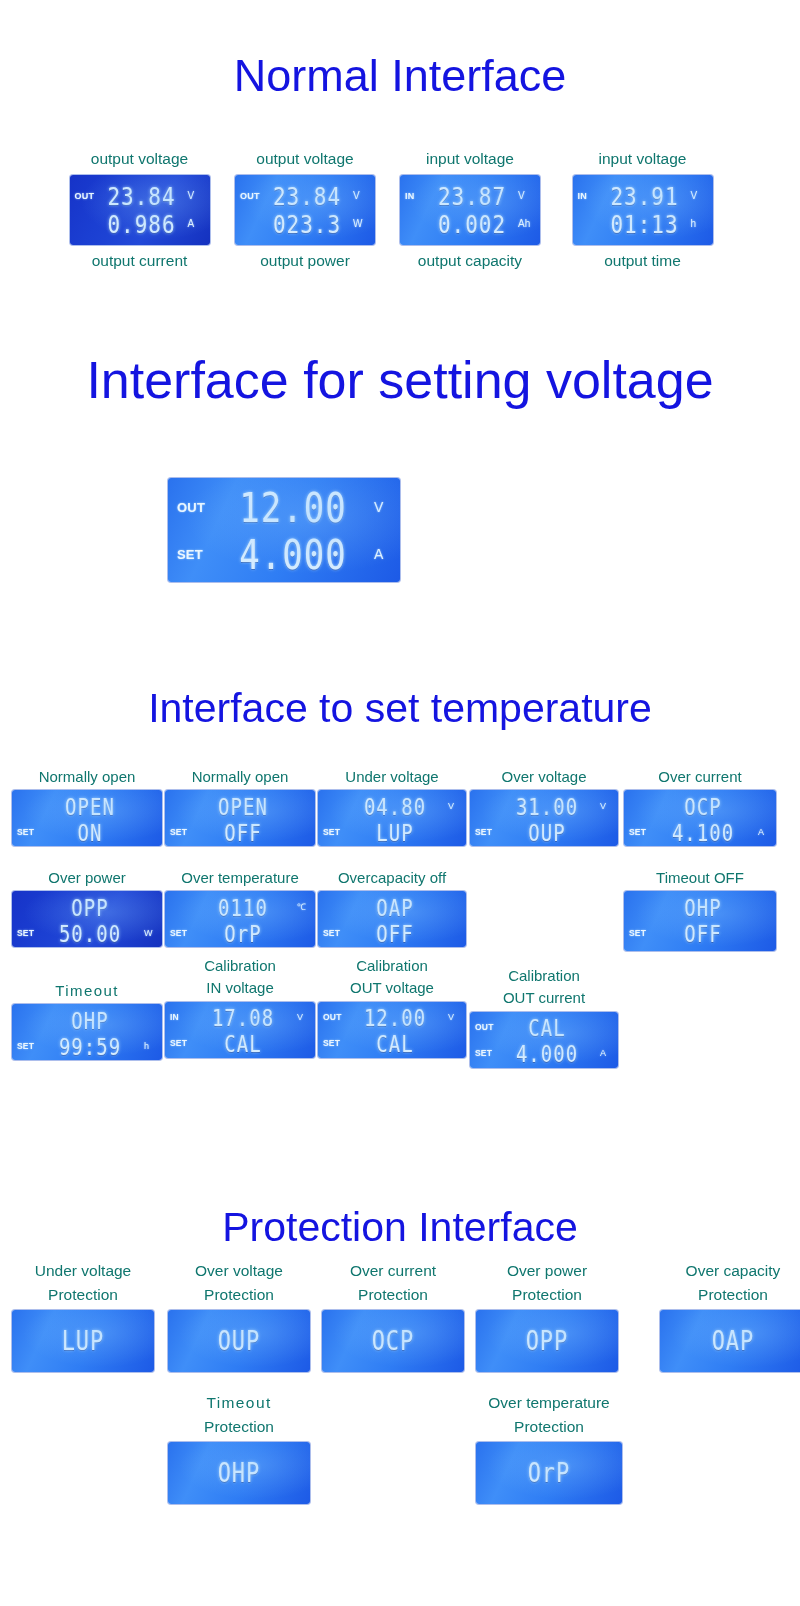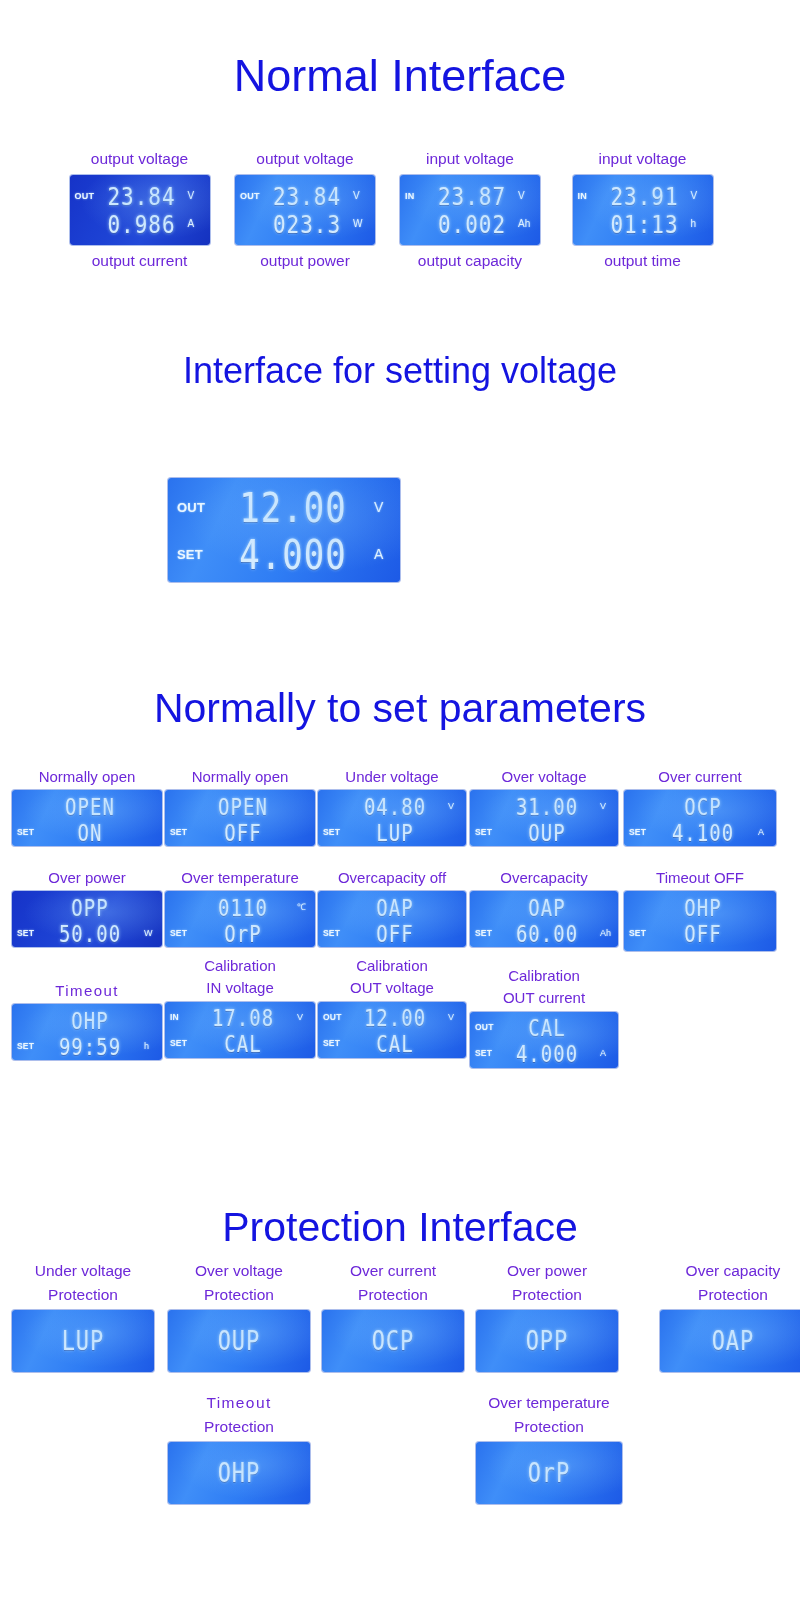--- a/index.html
+++ b/index.html
@@ -14,27 +14,27 @@
 
   
   .section-title {
     color: #1414e0;
     font-weight: 400;
     text-align: center;
     letter-spacing: 0px;
     line-height: 1.08;
   }
   .h-normal      { font-size: 45px; }
-  .h-setting     { font-size: 36px; }
+  .h-setting     { font-size: 52px; }
   .h-params      { font-size: 41px; }
   .h-protect     { font-size: 41px; }
 
   
   .cap {
-    color: #6d28d9;
+    color: #0f766e;
     font-size: 15.5px;
     text-align: center;
     line-height: 1.22;
     white-space: nowrap;
   }
   .cap-sm { font-size: 15px; }
   .cap-spaced { letter-spacing: 1.4px; }
 
   
   .lcd {
@@ -224,21 +224,21 @@
       </div>
       <div class="line2">
         <span class="tag">SET</span>
         <span class="seg val">4.000</span>
         <span class="unit">A</span>
       </div>
     </div>
   </div>
 
 
-  <div class="section-title h-params" style="position:absolute;top:686px;left:0;width:800px;">Normally to set parameters</div>
+  <div class="section-title h-params" style="position:absolute;top:686px;left:0;width:800px;">Interface to set temperature</div>
 
   <div class="params">
 
     <div class="prow" style="height:98px;">
       <div class="pcell" style="left:12px;top:6px;width:150px;">
         <div class="cap cap-sm">Normally open</div>
         <div class="lcd lcd-p bright" style="width:150px;">
           <div class="line1">
             <span class="tag"></span>
             <span class="seg val">OPEN</span>
@@ -359,35 +359,20 @@
             <span class="unit"></span>
           </div>
           <div class="line2">
             <span class="tag">SET</span>
             <span class="seg val">OFF</span>
             <span class="unit"></span>
           </div>
         </div>
       </div>
 
-      <div class="pcell" style="left:470px;top:9px;width:148px;">
-        <div class="cap cap-sm">Overcapacity</div>
-        <div class="lcd lcd-p bright" style="width:148px;">
-          <div class="line1">
-            <span class="tag"></span>
-            <span class="seg val">OAP</span>
-            <span class="unit"></span>
-          </div>
-          <div class="line2">
-            <span class="tag">SET</span>
-            <span class="seg val">60.00</span>
-            <span class="unit">Ah</span>
-          </div>
-        </div>
-      </div>
 
       <div class="pcell" style="left:624px;top:9px;width:152px;">
         <div class="cap cap-sm">Timeout OFF</div>
         <div class="lcd lcd-p bright" style="width:152px;height:60px;">
           <div class="line1">
             <span class="tag"></span>
             <span class="seg val">OHP</span>
             <span class="unit"></span>
           </div>
           <div class="line2">

